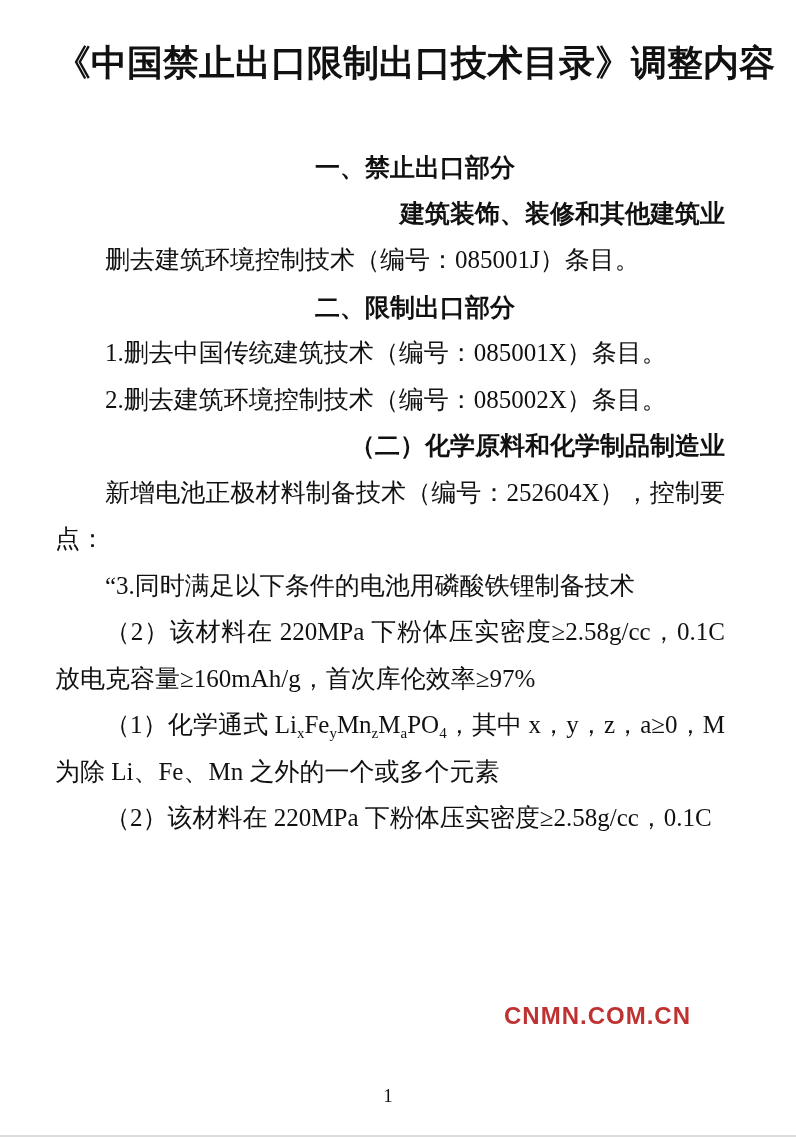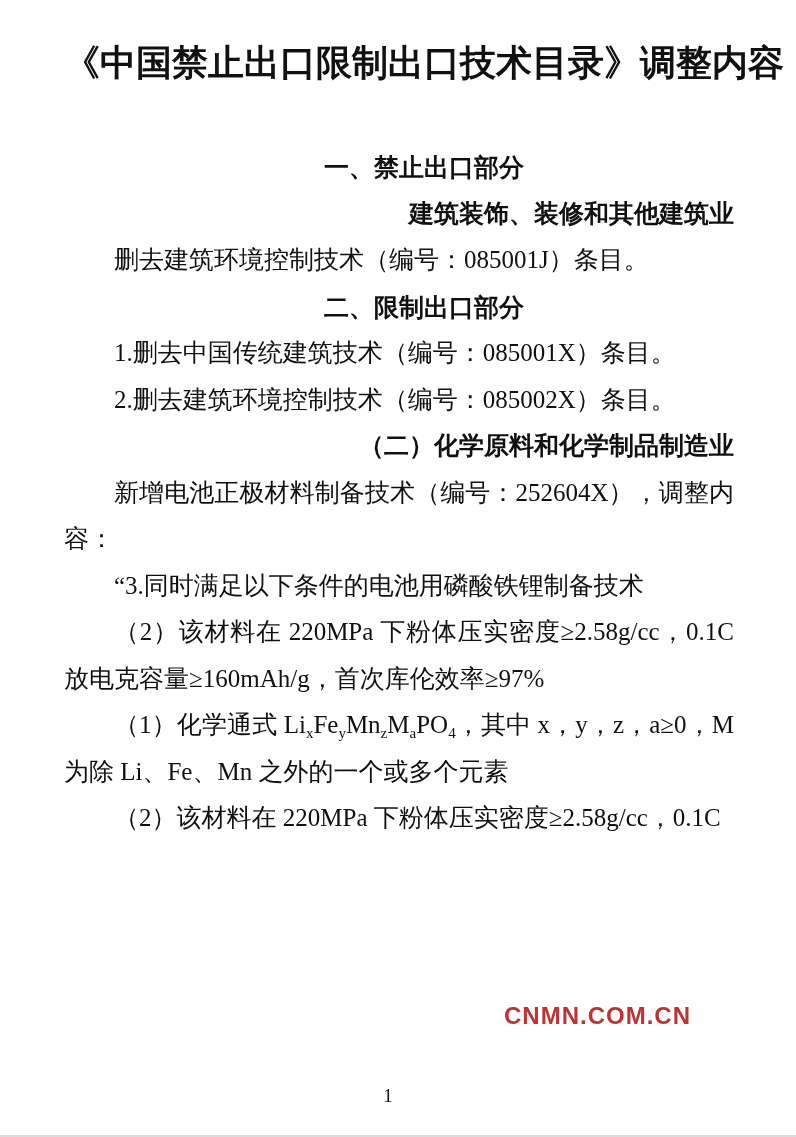--- a/index.html
+++ b/index.html
@@ -11,21 +11,21 @@
   }
   .page {
     position: relative;
     width: 796px; height: 1137px;
     background: #ffffff;
     color: #111111;
     overflow: hidden;
   }
   .content {
     position: absolute;
-    left: 64px; top: 0;
+    left: 55px; top: 0;
     width: 670px;
     z-index: 1;
   }
   .doc-title {
     margin: 39px 0 0 0;
     font-weight: bold;
     font-size: 36px;
     line-height: 48px;
     text-align: center;
     white-space: nowrap;
@@ -109,21 +109,21 @@
 
       <p class="h-hei">二、限制出口部分</p>
 
 
       <p>1.删去中国传统建筑技术（编号：085001X）条目。</p>
 
       <p>2.删去建筑环境控制技术（编号：085002X）条目。</p>
 
       <p class="h-kai">（二）化学原料和化学制品制造业</p>
 
-      <p>新增电池正极材料制备技术（编号：252604X），调整内容：</p>
+      <p>新增电池正极材料制备技术（编号：252604X），控制要点：</p>
 
       <p>“3.同时满足以下条件的电池用磷酸铁锂制备技术</p>
 
 
       <p>（2）该材料在 220MPa 下粉体压实密度≥2.58g/cc，0.1C放电克容量≥160mAh/g，首次库伦效率≥97%</p>
 
 
       <p><span>（1）化学通式 </span><span>Li</span><sub>x</sub><span>Fe</span><sub>y</sub><span>Mn</span><sub>z</sub><span>M</span><sub>a</sub><span>PO</span><sub>4</sub><span>，其中 x，y，z，a≥0，M 为除 Li、Fe、Mn 之外的一个或多个元素</span></p>
 
       <p>（2）该材料在 220MPa 下粉体压实密度≥2.58g/cc，0.1C</p>

